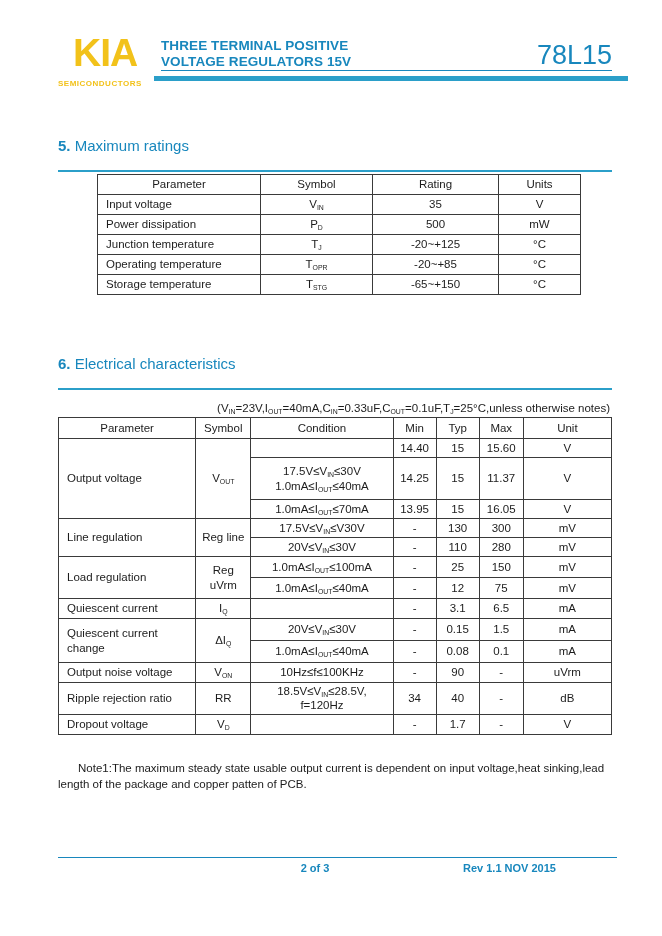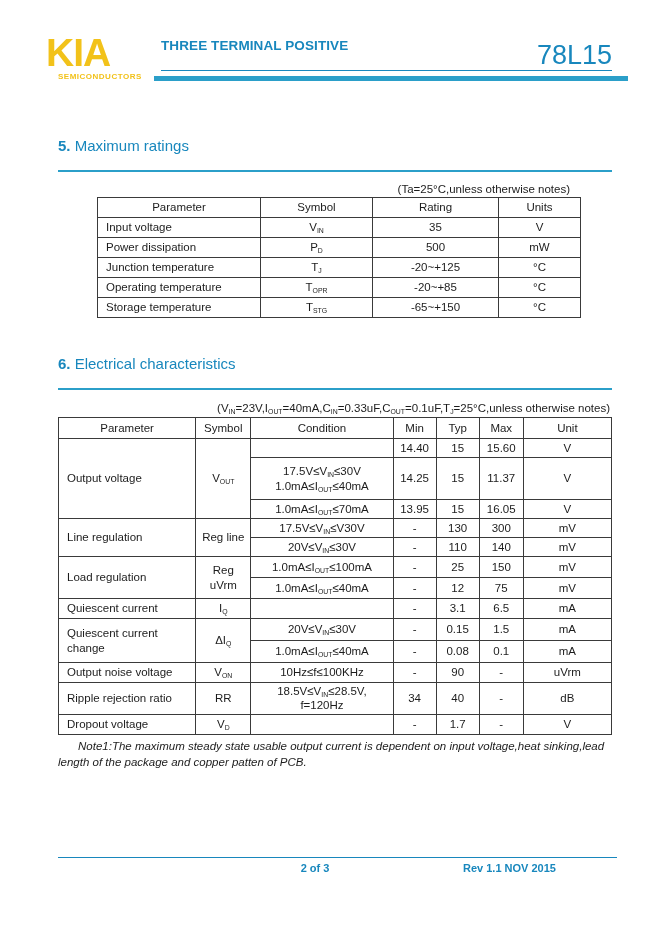--- a/index.html
+++ b/index.html
@@ -11,23 +11,23 @@
   }
   *{box-sizing:border-box;}
   html,body{margin:0;padding:0;background:#e8e8e8;}
   .page{
     position:relative;width:662px;height:936px;margin:0 auto;
     background:#ffffff;overflow:hidden;
     font-family:"Liberation Sans", sans-serif;color:var(--ink);
   }
 
   
-  .kia-logo{position:absolute;left:46px;top:33px;font-size:39px;font-weight:bold;
+  .kia-logo{position:absolute;left:73px;top:33px;font-size:39px;font-weight:bold;
     color:var(--yellow);line-height:1;letter-spacing:-1px;}
-  .kia-sub{position:absolute;left:58px;top:72px;font-size:8px;font-weight:bold;
+  .kia-sub{position:absolute;left:58px;top:79px;font-size:8px;font-weight:bold;
     color:var(--yellow);letter-spacing:.5px;}
   .doc-title{position:absolute;left:161px;top:38px;font-size:13.5px;font-weight:bold;
     color:var(--teal);line-height:1.2;letter-spacing:.1px;}
   .part-number{position:absolute;right:50px;top:40px;font-size:27px;color:var(--teal);}
   .rule-thin{position:absolute;left:161px;top:70px;width:451px;height:1px;background:var(--teal);}
   .rule-thick{position:absolute;left:154px;top:76px;width:474px;height:5px;background:var(--teal-bar);}
 
   
   .section{position:absolute;left:58px;width:554px;}
   .sec5{top:137px;}
@@ -58,45 +58,45 @@
   .t6 tr.h-ov2{height:42px;}
   .t6 tr.h-load{height:21px;}
   .t6 tr.h-qc{height:20px;}
   .t6 tr.h-qcc{height:22px;}
   .t6 tr.h-noise{height:20px;}
   .t6 tr.h-ripple{height:30px;}
   .t6 tr.h-drop{height:20px;}
 
   sub{font-size:.6em;vertical-align:baseline;position:relative;top:.3em;}
 
-  .note{margin-top:3px;font-size:11.5px;line-height:1.45;text-indent:20px;width:556px;font-style:italic;}
+  .note{margin-top:25px;font-size:11.5px;line-height:1.45;text-indent:20px;width:556px;}
 
   
   .footer-line{position:absolute;left:58px;top:857px;width:559px;height:1px;background:var(--teal);}
   .footer-page{position:absolute;left:275px;top:862px;width:80px;text-align:center;
     font-size:11px;font-weight:bold;color:var(--teal);}
   .footer-rev{position:absolute;left:463px;top:862px;font-size:11px;font-weight:bold;color:var(--teal);}
 </style>
 </head>
 <body>
 
 <div class="page">
 
   <div class="kia-logo">KIA</div>
   <div class="kia-sub">SEMICONDUCTORS</div>
   <div class="doc-title">
     <div>THREE TERMINAL POSITIVE</div>
+    <div>VOLTAGE REGULATORS 15V</div>
   </div>
   <div class="part-number">78L15</div>
   <div class="rule-thin"></div>
   <div class="rule-thick"></div>
 
   <div class="section sec5">
     <div class="section-heading"><span class="num">5.</span><span> Maximum ratings</span></div>
-    <div class="ta-note">(Ta=25°C,unless otherwise notes)</div>
     <table class="t5">
       <tbody>
           <tr>
         <th class="c1">Parameter</th>
         <th class="c2">Symbol</th>
         <th class="c3">Rating</th>
         <th class="c4">Units</th>
       </tr>
       <tr>
         <td class="param">Input voltage</td>
@@ -177,21 +177,21 @@
         <td>17.5V≤V<sub>IN</sub>≤V30V</td>
         <td>-</td>
         <td>130</td>
         <td>300</td>
         <td>mV</td>
       </tr>
       <tr>
         <td>20V≤V<sub>IN</sub>≤30V</td>
         <td>-</td>
         <td>110</td>
-        <td>140</td>
+        <td>280</td>
         <td>mV</td>
       </tr>
 
       <tr class="h-load">
         <td class="param" rowspan="2">Load regulation</td>
         <td rowspan="2">Reg uVrm</td>
         <td>1.0mA≤I<sub>OUT</sub>≤100mA</td>
         <td>-</td>
         <td>25</td>
         <td>150</td>

